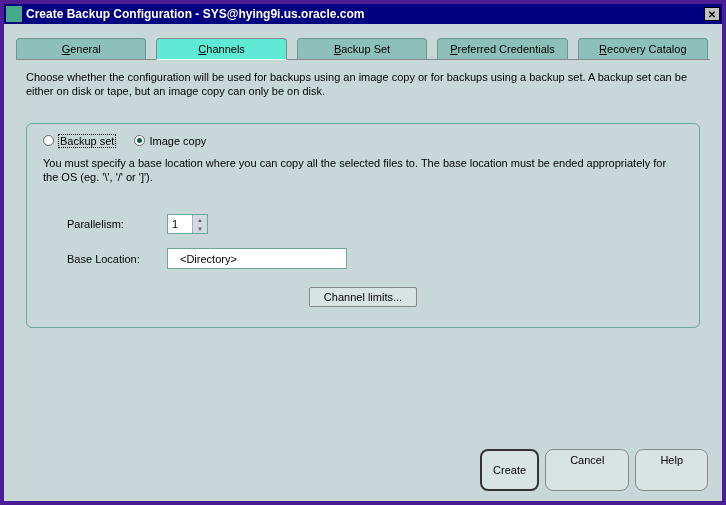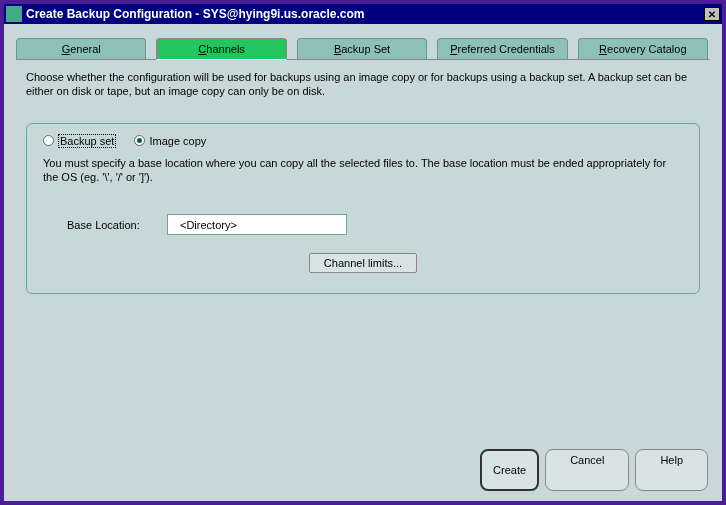--- a/index.html
+++ b/index.html
@@ -5,21 +5,21 @@
 * { box-sizing: border-box; margin: 0; padding: 0; }
 body { font-family: Arial, sans-serif; font-size: 11px; background: #5a7a7a; width: 726px; height: 505px; overflow: hidden; }
 .window { width: 726px; height: 505px; border: 4px solid #4c1d95; background: #c8d8d8; display: flex; flex-direction: column; }
 .titlebar { background: #000080; color: #fff; height: 20px; display: flex; align-items: center; padding: 0 2px; font-weight: bold; font-size: 12px; }
 .titlebar-icon { width: 16px; height: 16px; margin-right: 4px; background: #4a8; display: inline-block; }
 .titlebar-text { flex: 1; }
 .close-btn { width: 16px; height: 14px; background: #c0c0c0; border: 1px solid #000; color: #000; font-size: 10px; font-weight: bold; display: flex; align-items: center; justify-content: center; cursor: pointer; }
 .content { flex: 1; background: #c8d8d8; padding: 8px 12px; display: flex; flex-direction: column; }
 .tabs { display: flex; gap: 8px; margin-top: 6px; }
 .tab { flex: 1; text-align: center; padding: 4px 8px; background: #8cc0b8; border: 1px solid #6a9890; border-bottom: none; cursor: pointer; font-size: 11px; border-radius: 4px 4px 0 0; margin-right: 2px; }
-.tab.active { background: #22c55e; border: 1px solid #888; border-bottom: 1px solid #fff; position: relative; z-index: 2; }
+.tab.active { background: #5eead4; border: 1px solid #888; border-bottom: 1px solid #fff; position: relative; z-index: 2; }
 .tab .mnemonic { text-decoration: underline; }
 .tab-body { background: #c8d8d8; border-top: 1px solid #888; padding: 10px; flex: 1; margin-top: -1px; }
 .desc { color: #000; line-height: 1.3; margin-bottom: 24px; }
 .fieldset { border: 1px solid #6aa89a; border-radius: 6px; padding: 12px 16px 20px; position: relative; }
 .radios { display: flex; gap: 18px; margin-bottom: 8px; margin-top: -2px; }
 .radio-item { display: flex; align-items: center; gap: 4px; cursor: pointer; }
 .radio-dot { width: 11px; height: 11px; border: 1px solid #666; border-radius: 50%; background: #fff; display: flex; align-items: center; justify-content: center; }
 .radio-dot.checked::after { content: ''; width: 5px; height: 5px; background: #0a5c4a; border-radius: 50%; }
 .radio-label-wrap { border: 1px dotted transparent; padding: 0 1px; }
 .radio-label-wrap.focus { border: 1px dotted #000; }
@@ -62,20 +62,30 @@
             <span class="radio-dot"></span>
             <span class="radio-label-wrap focus"><span>Backup set</span></span>
           </div>
           <div class="radio-item">
             <span class="radio-dot checked"></span>
             <span>Image copy</span>
           </div>
         </div>
         <div class="inner-desc">You must specify a base location where you can copy all the selected files to.  The base location must be ended appropriately for the OS (eg. '\', '/' or ']').</div>
         <div class="form-row">
+          <span class="form-label">Parallelism:</span>
+          <div class="spinner">
+            <input type="text" value="1" style="">
+            <div class="spinner-btns">
+              <div class="spinner-btn">▲</div>
+              <div class="spinner-btn">▼</div>
+            </div>
+          </div>
+        </div>
+        <div class="form-row">
           <span class="form-label">Base Location:</span>
           <input class="text-input" type="text" value="&lt;Directory&gt;" style="">
         </div>
         <div class="center-btn">
           <span class="btn">Channel limits...</span>
         </div>
       </div>
     </div>
   </div>
   <div class="footer">

